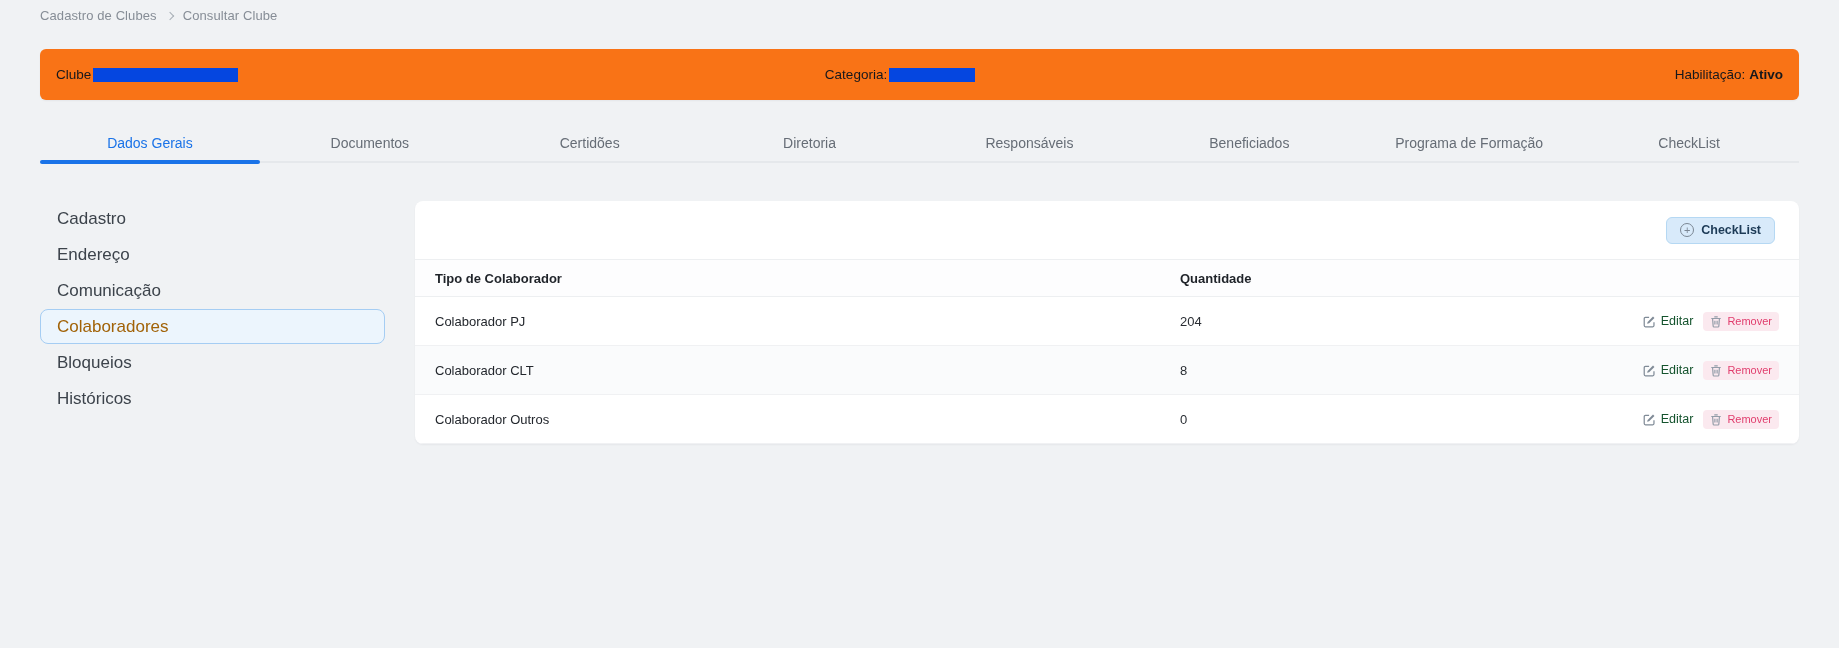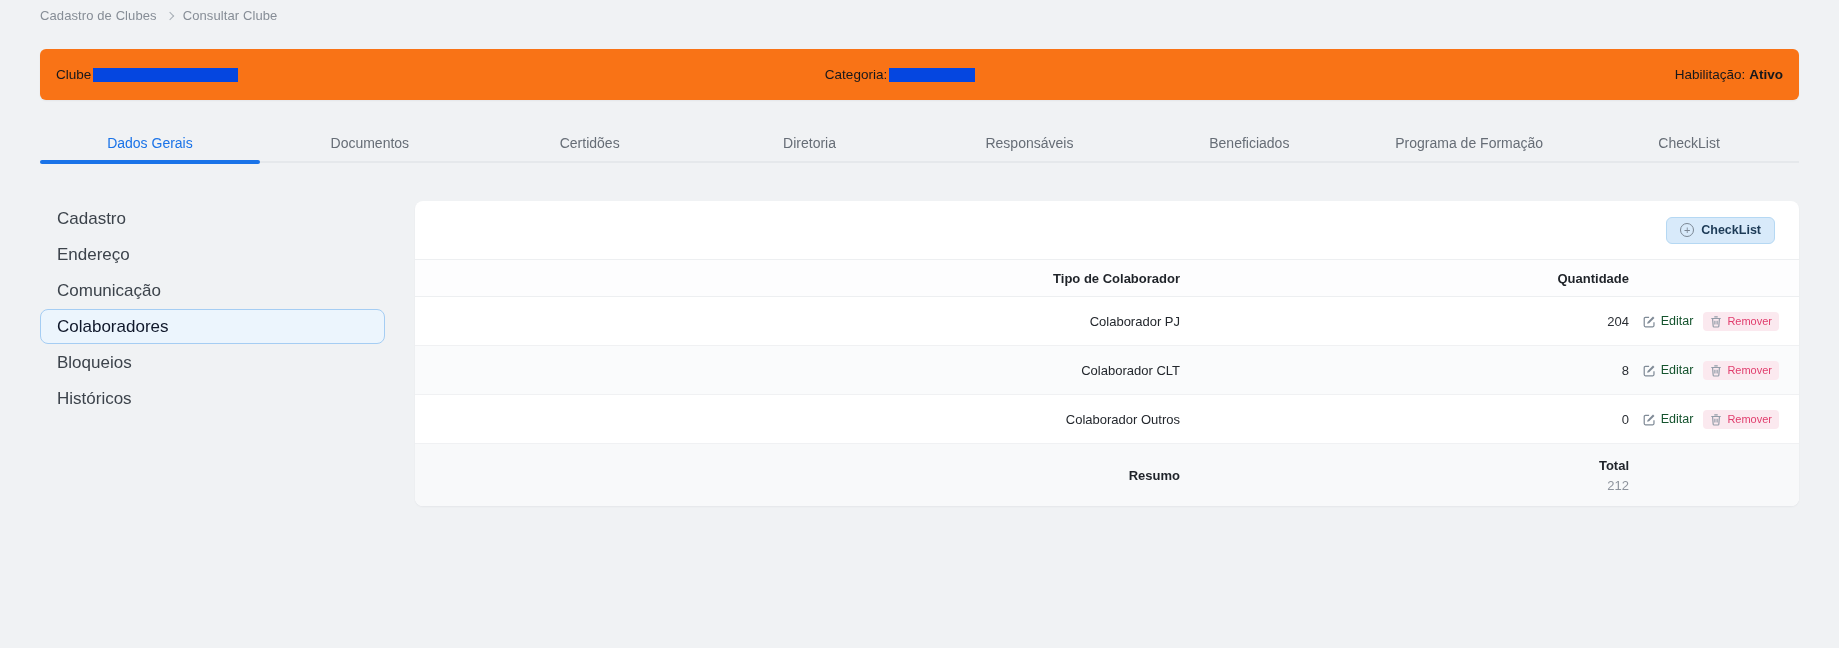--- a/index.html
+++ b/index.html
@@ -68,21 +68,21 @@
 
   
   .sidebar { width:345px; flex:none; }
   .side-item {
     height:35px; margin-bottom:1px;
     display:flex; align-items:center;
     padding:0 16px; border:1px solid transparent; border-radius:8px;
     color:#3c434b; font-size:17px; cursor:pointer;
   }
   .side-item.active {
-    background:#ecf5fd; border-color:#a5cdf3; color:#0f172a;
+    background:#ecf5fd; border-color:#a5cdf3; color:#a16207;
   }
 
   
   .panel {
     flex:1; background:#ffffff; border-radius:8px;
     box-shadow:0 1px 2px rgba(16,24,40,.05);
     overflow:hidden;
   }
   .panel-toolbar {
     height:58px; display:flex; align-items:center; justify-content:flex-end;
@@ -97,21 +97,21 @@
   }
   .plus-circle {
     width:14px; height:14px; border:1.3px solid #7b8794; border-radius:50%;
     display:inline-flex; align-items:center; justify-content:center;
     color:#7b8794; font-size:11px; line-height:1; font-weight:normal;
   }
 
   
   .trow {
     display:grid; grid-template-columns:745px 1fr 150px;
-    align-items:center; padding:0 20px;text-align:right;
+    align-items:center; padding:0 20px;
   }
   .thead {
     height:38px; border-top:1px solid #edeff1; border-bottom:1px solid #edeff1;
     font-weight:bold; font-size:13px; color:#1f2329;
     background:#fdfdfe;
   }
   .tbody-row { height:49px; border-bottom:1px solid #f0f1f3; font-size:13px; }
   .tbody-row:nth-child(even) { background:#fafbfc; }
   .cell-qty { color:#2a2e34; }
   .cell-actions { display:flex; justify-content:flex-end; align-items:center; gap:10px; }
@@ -263,24 +263,16 @@
             <span class="icon-svg">
               <svg width="12" height="13" viewBox="0 0 14 15" fill="none" stroke="#939ca8" stroke-width="1.4">
                   <path d="M5 2h4M1.5 4h11M3 4l.7 9a1 1 0 0 0 1 .9h4.6a1 1 0 0 0 1-.9L11 4M5.7 6.5v4.5M8.3 6.5v4.5"></path>
                 </svg>
             </span>
             <span>Remover</span>
           </span>
         </div>
       </div>
 
-      <div class="trow tsummary">
-        <div class="sum-label">Resumo</div>
-        <div class="sum-qty">
-          <div class="total-label">Total</div>
-          <div class="total-value">212</div>
-        </div>
-        <div></div>
-      </div>
 
     </div>
   </div>
 </div>
 
 </body></html>

